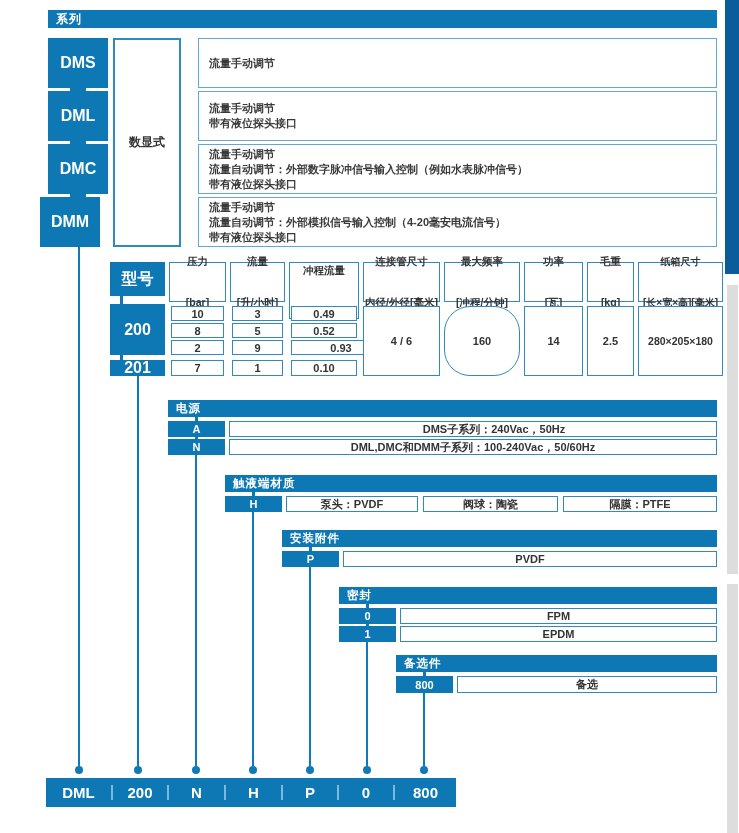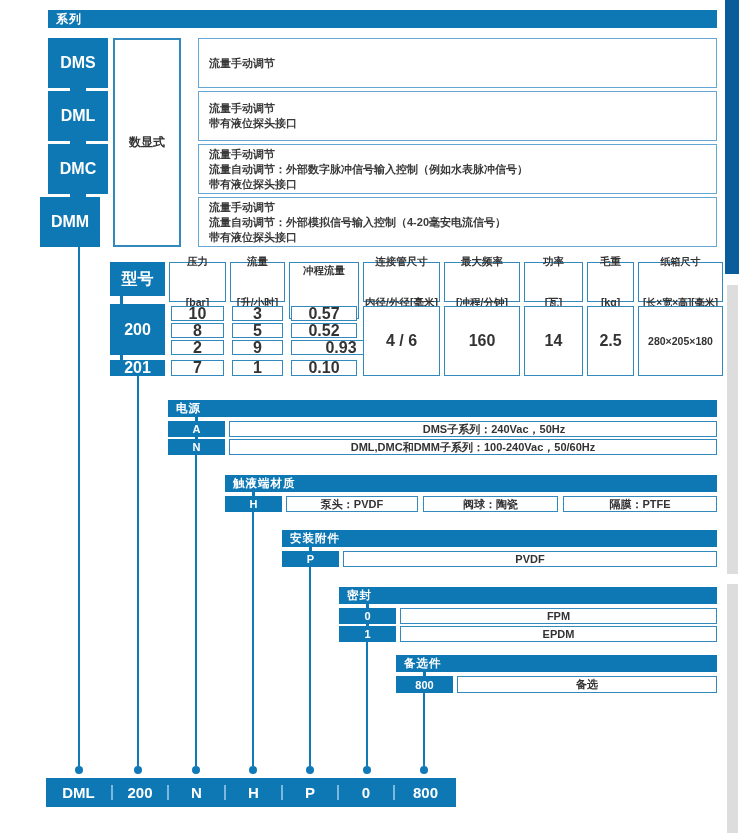--- a/index.html
+++ b/index.html
@@ -11,21 +11,21 @@
   
   .blue{background:#0e78b4;color:#ffffff;}
   .hdr{display:flex;align-items:center;padding-left:8px;font-weight:bold;font-size:12px;letter-spacing:1px;}
   .key{display:flex;align-items:center;justify-content:center;font-weight:bold;font-size:16px;}
   
   .wbox{background:#ffffff;border:1.6px solid #3289bd;display:flex;align-items:center;justify-content:center;
         font-size:11px;color:#333333;font-weight:bold;text-align:center;}
   .descbox{background:#ffffff;border:1.6px solid #63a7d2;display:flex;flex-direction:column;justify-content:center;
         padding:3px 10px;font-size:11px;color:#3a3a3a;font-weight:bold;line-height:15px;}
   .colhdr{flex-direction:column;line-height:13px;font-size:10.5px;gap:28px;}
-  .cell{font-weight:600;font-size:16px;}
+  .cell{font-weight:600;font-size:11px;}
   .vline{width:2px;background:#1079b8;}
   .tick{background:#0e78b4;}
   .dot{width:8px;height:8px;border-radius:50%;background:#1079b8;}
   
   #codebar{display:flex;align-items:center;}
   .seg{display:flex;align-items:center;justify-content:center;color:#ffffff;font-weight:bold;font-size:15px;height:100%;}
   .sep{width:2px;height:15px;background:#7db9de;flex:0 0 auto;}
   .strip-dark{background:#0a5d9a;}
   .strip-gray{background:#dddddd;}
 </style>
@@ -127,21 +127,21 @@
     <span>201</span>
   </div>
 
   <div class="abs wbox cell" style="left:171px;top:306px;width:53px;height:15px;">
       <span>10</span>
     </div>
   <div class="abs wbox cell" style="left:232px;top:306px;width:51px;height:15px;">
       <span>3</span>
     </div>
   <div class="abs wbox cell" style="left:291px;top:306px;width:66px;height:15px;">
-      <span>0.57</span>
+      <span>0.49</span>
     </div>
 
   <div class="abs wbox cell" style="left:171px;top:323px;width:53px;height:15px;">
       <span>8</span>
     </div>
   <div class="abs wbox cell" style="left:232px;top:323px;width:51px;height:15px;">
       <span>5</span>
     </div>
   <div class="abs wbox cell" style="left:291px;top:323px;width:66px;height:15px;">
       <span>0.52</span>
@@ -163,21 +163,21 @@
   <div class="abs wbox cell" style="left:232px;top:360px;width:51px;height:16px;">
       <span>1</span>
     </div>
   <div class="abs wbox cell" style="left:291px;top:360px;width:66px;height:16px;">
       <span>0.10</span>
     </div>
 
   <div class="abs wbox cell" style="left:363px;top:306px;width:77px;height:70px;">
       <span>4 / 6</span>
     </div>
-  <div class="abs wbox cell" style="left:444px;top:306px;width:76px;height:70px;">
+  <div class="abs wbox cell" style="left:444px;top:306px;width:76px;height:70px;border-radius:26px;">
       <span>160</span>
     </div>
   <div class="abs wbox cell" style="left:524px;top:306px;width:59px;height:70px;">
       <span>14</span>
     </div>
   <div class="abs wbox cell" style="left:587px;top:306px;width:47px;height:70px;">
       <span>2.5</span>
     </div>
   <div class="abs wbox cell" style="left:638px;top:306px;width:85px;height:70px;font-size:10.5px;">
       <span>280×205×180</span>

